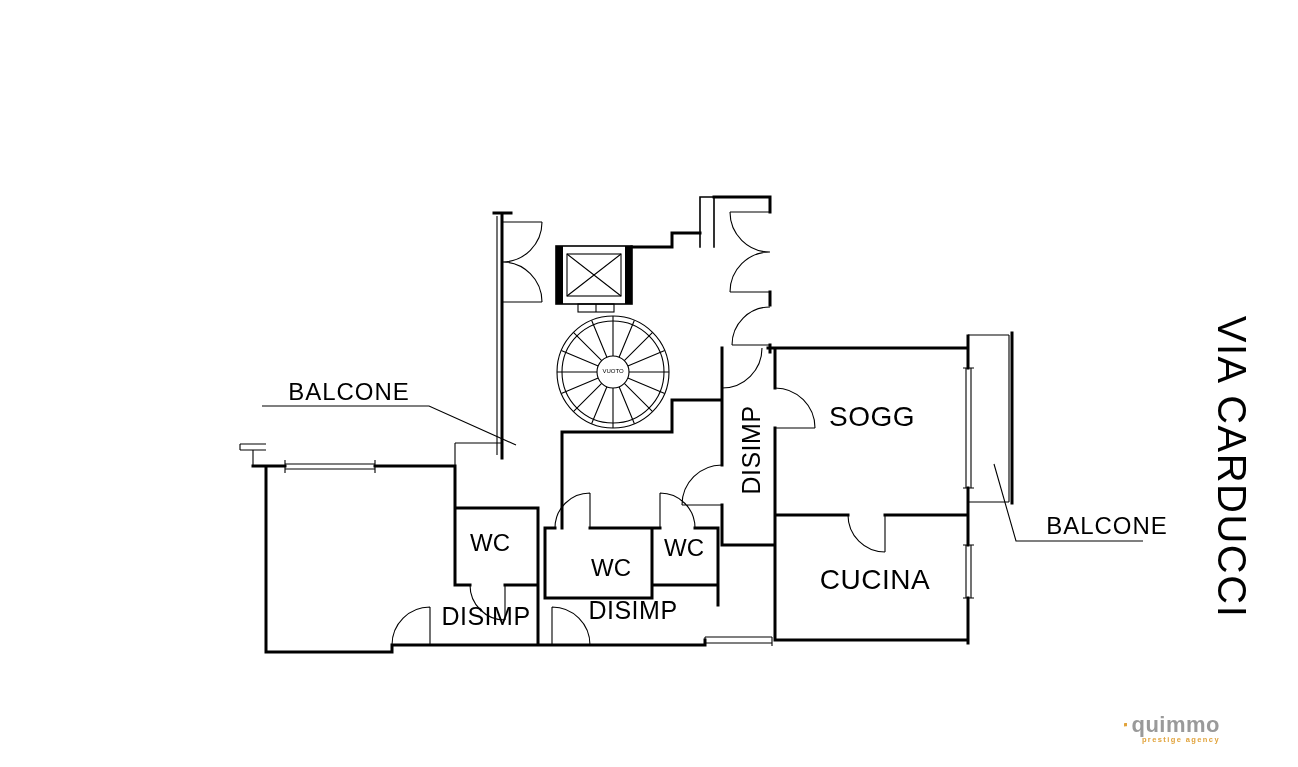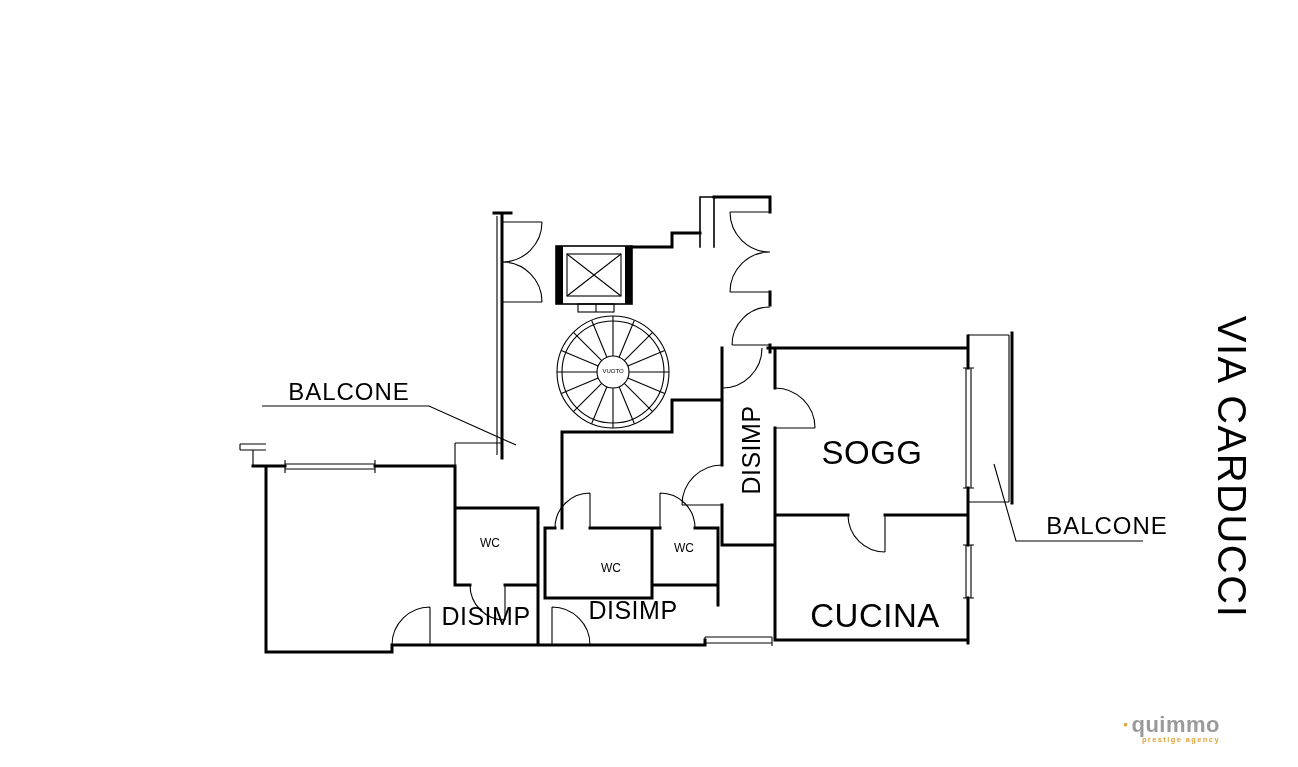--- a/index.html
+++ b/index.html
@@ -10,23 +10,23 @@
   #plan-svg{position:absolute;left:0;top:0;}
   .s3{stroke:#000;stroke-width:3;fill:none;stroke-linecap:square;}
   .s2{stroke:#000;stroke-width:1.6;fill:none;stroke-linecap:square;}
   .s1{stroke:#000;stroke-width:1.1;fill:none;stroke-linecap:butt;}
   .lbl{
     position:absolute;color:#000;white-space:nowrap;line-height:1;
     transform:translate(-50%,-50%);
   }
   .rot-ccw{transform:translate(-50%,-50%) rotate(-90deg);}
   .rot-cw{transform:translate(-50%,-50%) rotate(90deg);}
-  .room{font-size:33px;letter-spacing:.5px;margin-top:35px;}
+  .room{font-size:28px;letter-spacing:.5px;}
   .disimp{font-size:25px;letter-spacing:.5px;}
-  .wc{font-size:12px;}
+  .wc{font-size:24px;}
   .balcone{font-size:24px;letter-spacing:1px;margin-left:28px;}
   .street{font-size:40px;letter-spacing:1.5px;}
   .void{font-size:6px;}
   .logo{position:absolute;left:1124px;top:712px;width:96px;}
   .logo-row{display:flex;align-items:center;gap:4px;}
   .logo-name{font-size:22px;color:#9A9A9A;font-weight:600;letter-spacing:.5px;}
   .logo-tagline{
     font-size:7.5px;color:#E1A33B;letter-spacing:1.4px;text-align:right;
     margin-top:-3px;font-weight:700;
   }

